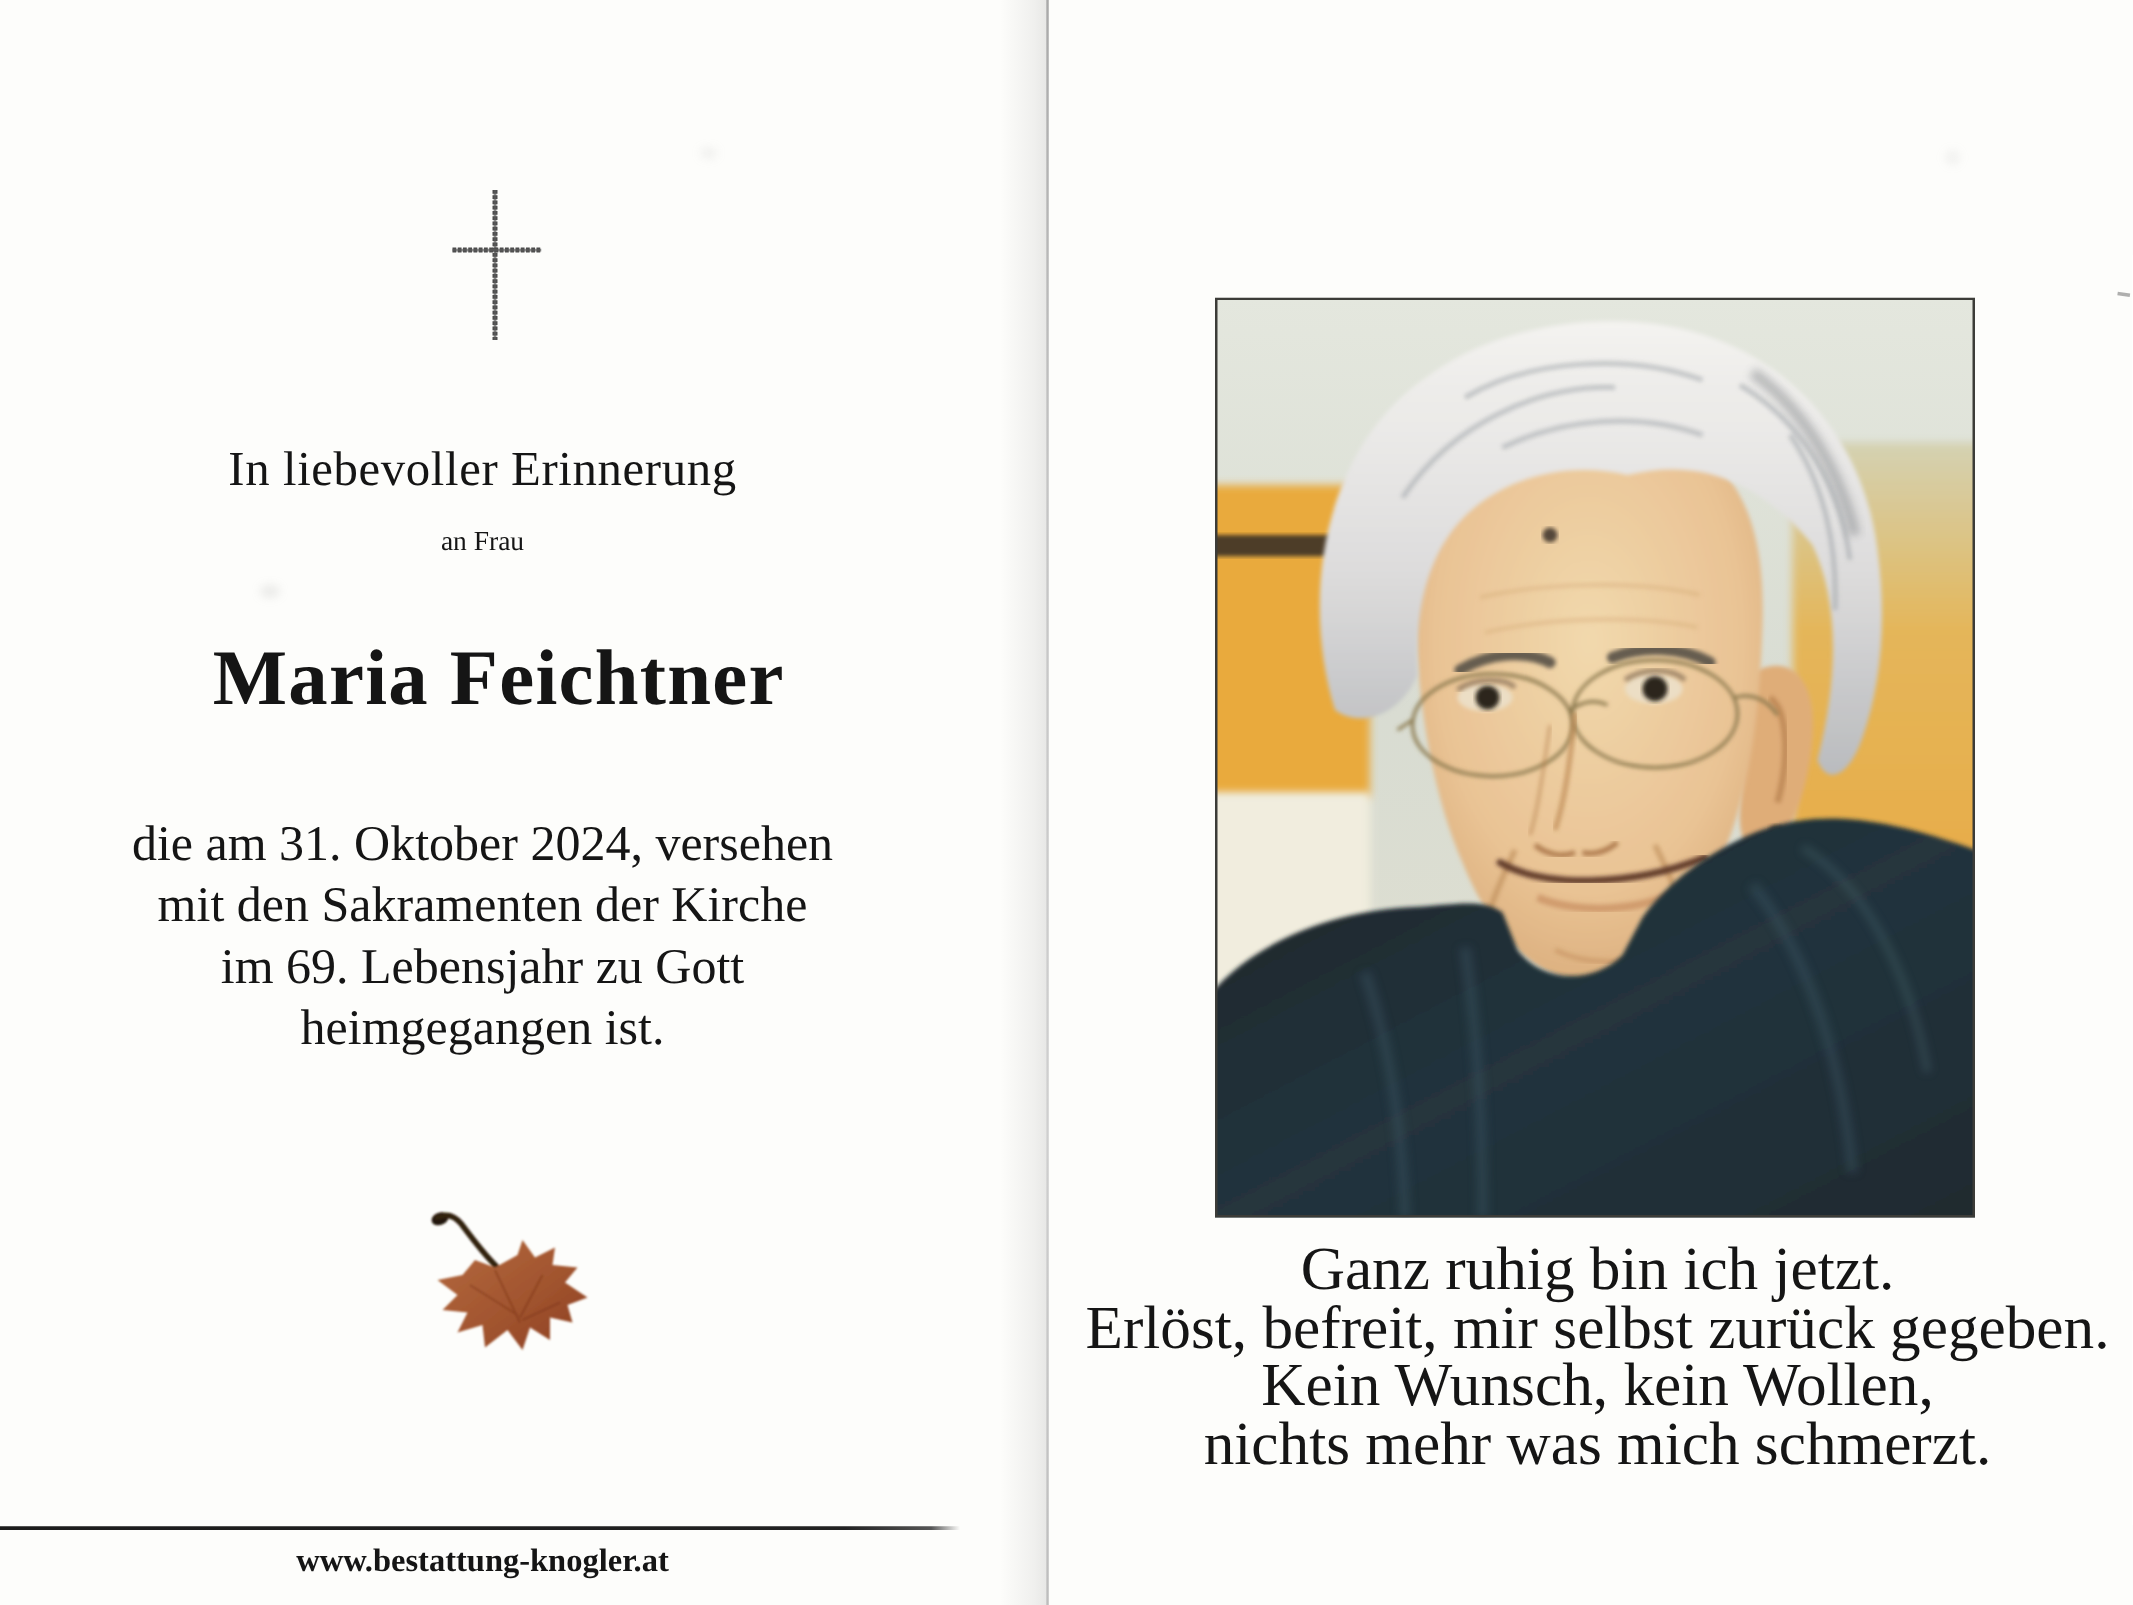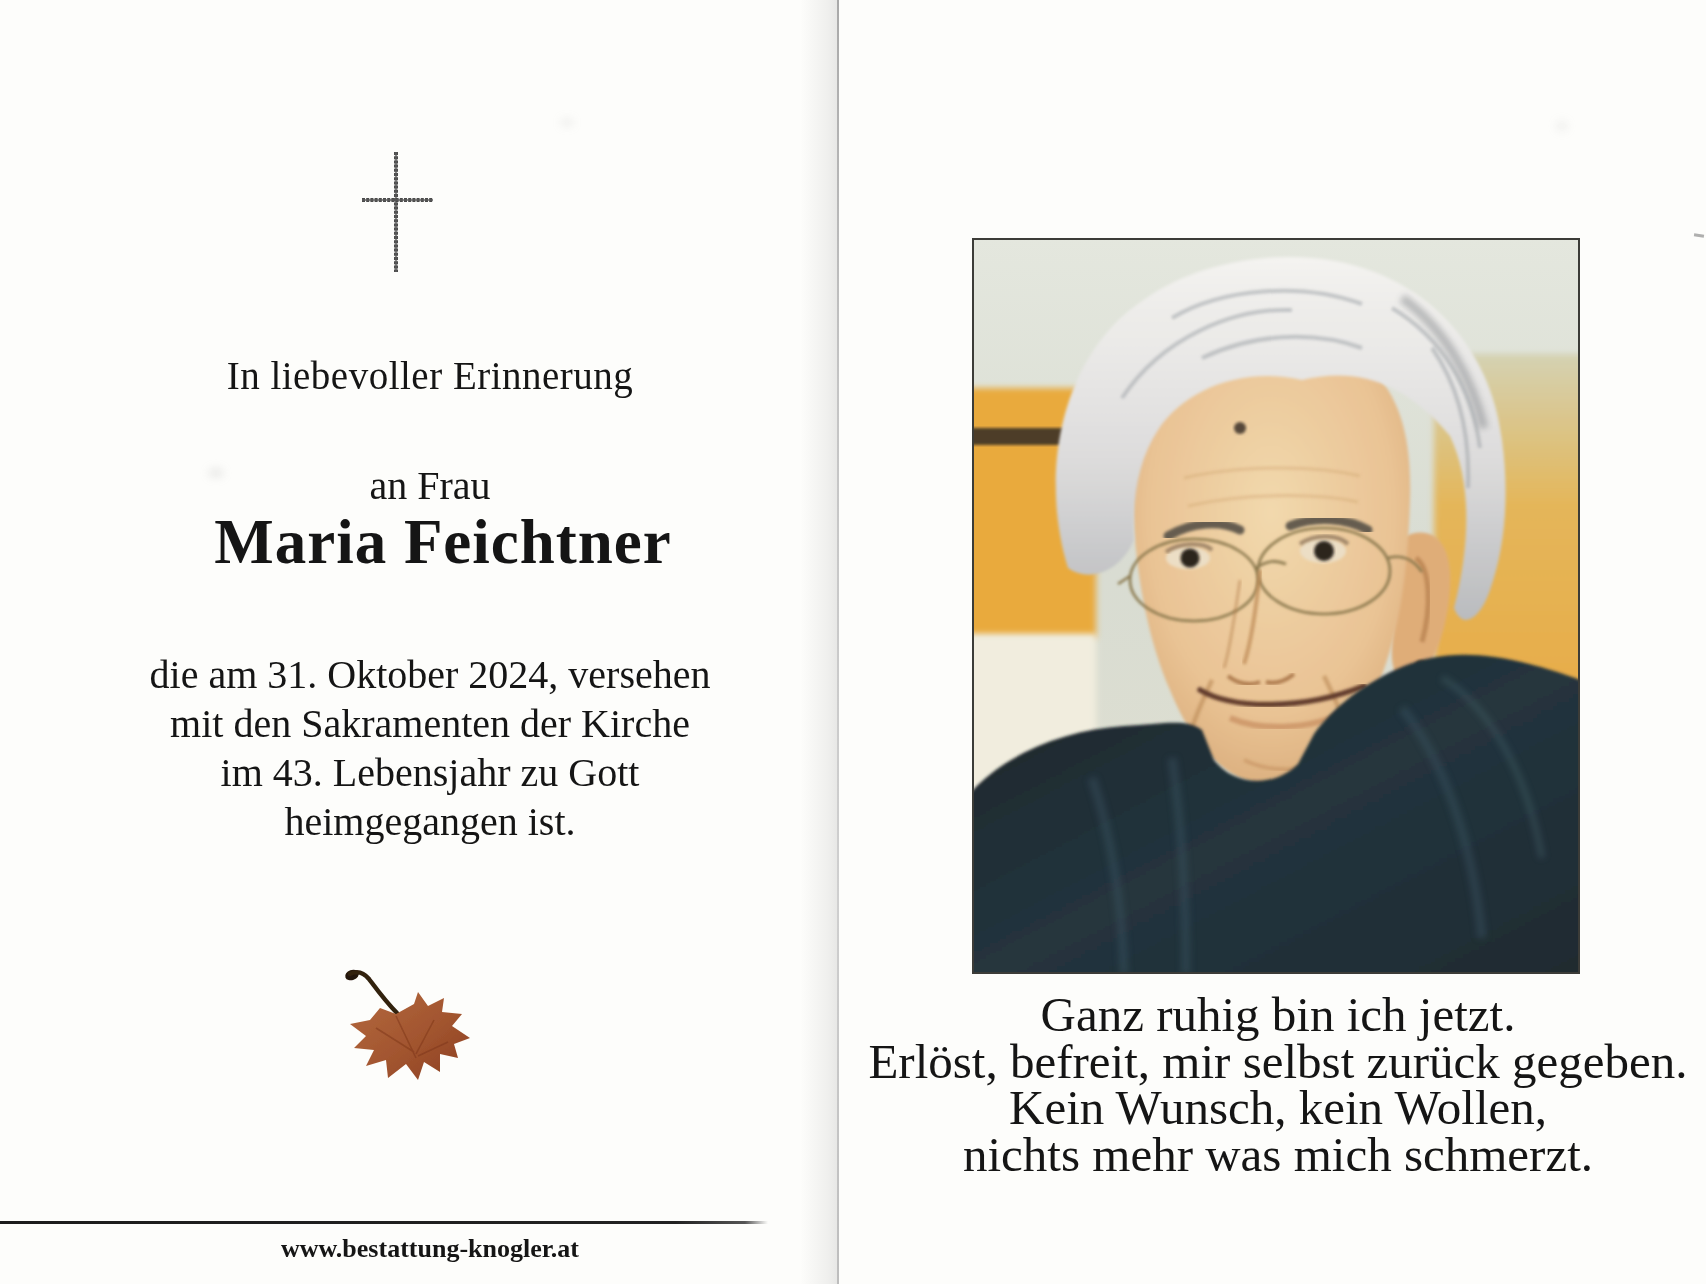--- a/index.html
+++ b/index.html
@@ -3,23 +3,23 @@
 <meta charset="utf-8">
 <style>
   html,body{margin:0;padding:0;background:#ffffff;}
   .scan{
     position:relative;width:1706px;height:1284px;overflow:hidden;
     background:#fdfdfb;color:#151515;
     font-family:"Liberation Serif", serif;
   }
   .abs{position:absolute;}
   
-  .lp-block{position:absolute;left:0;width:772px;text-align:center;margin-left:44px;}
+  .lp-block{position:absolute;left:0;width:772px;text-align:center;}
   .memorial-line{top:356px;font-size:39px;line-height:1;letter-spacing:.5px;}
-  .salutation{top:466px;font-size:40px;line-height:1;}
+  .salutation{top:422px;font-size:22px;line-height:1;}
   .deceased-name{top:506px;font-size:63px;font-weight:bold;letter-spacing:1px;line-height:1.15;padding-left:13px;}
   .obituary{top:650px;font-size:40px;line-height:49px;}
   .footer-rule{
     left:0;top:1221px;width:768px;height:3px;
     background:linear-gradient(to right,#1c1c1c 0%,#222 88%,#555 97%,rgba(85,85,85,0) 100%);
   }
   .footer-url{top:1233px;font-size:26px;font-weight:bold;line-height:1.2;}
   .cross-wrap{left:340px;top:145px;width:120px;height:140px;}
   .leaf-wrap{left:336px;top:962px;width:136px;height:128px;}
   
@@ -59,21 +59,21 @@
 
   <div class="lp-block memorial-line">In liebevoller Erinnerung</div>
 
   <div class="lp-block salutation">an Frau</div>
 
   <div class="lp-block deceased-name">Maria Feichtner</div>
 
   <div class="lp-block obituary">
     <div>die am 31. Oktober 2024, versehen</div>
     <div>mit den Sakramenten der Kirche</div>
-    <div>im 43. Lebensjahr zu Gott</div>
+    <div>im 69. Lebensjahr zu Gott</div>
     <div>heimgegangen ist.</div>
   </div>
 
   <div class="abs leaf-wrap">
     <svg width="136" height="128" viewBox="0 0 136 128">
       <defs>
         <linearGradient id="leafg" x1="0" y1="0" x2="1" y2="1">
           <stop offset="0" stop-color="#b4693f"></stop>
           <stop offset="0.55" stop-color="#a2552f"></stop>
           <stop offset="1" stop-color="#8c3f22"></stop>

